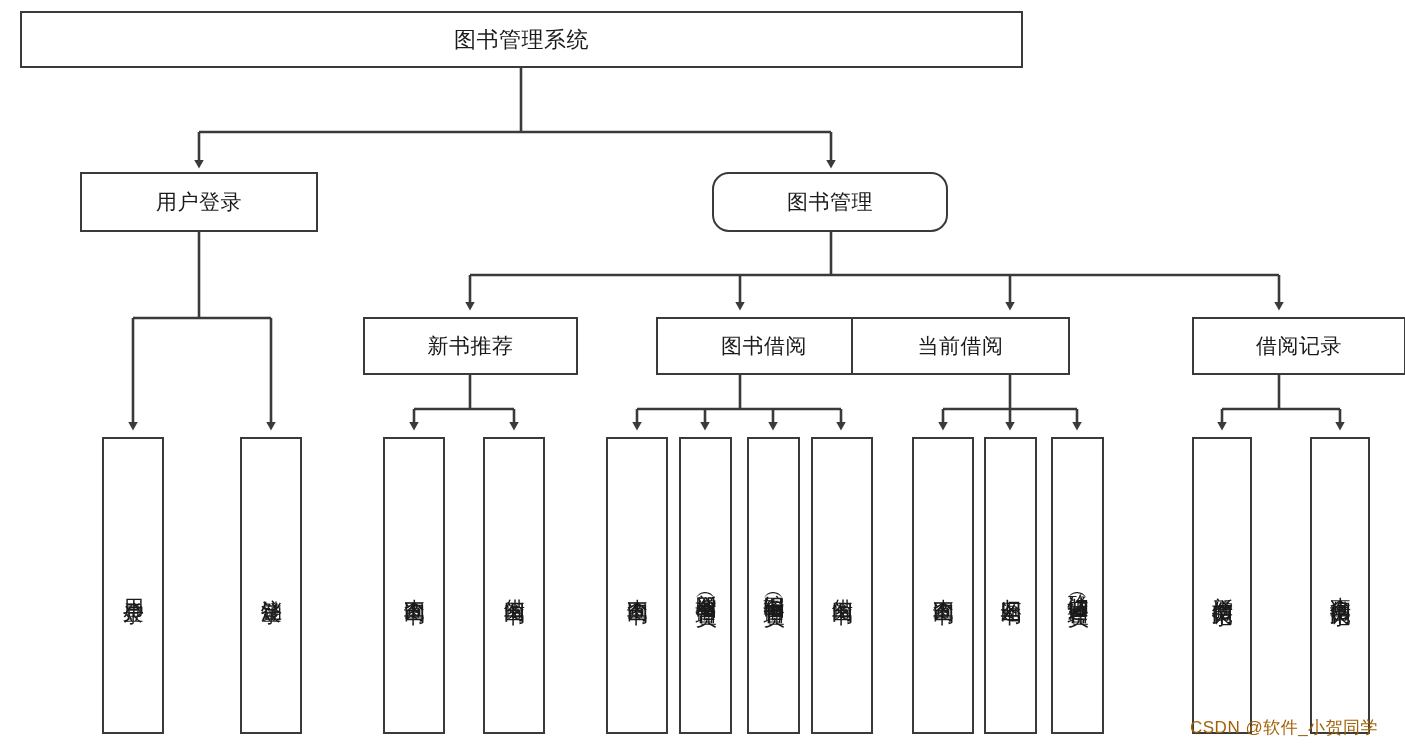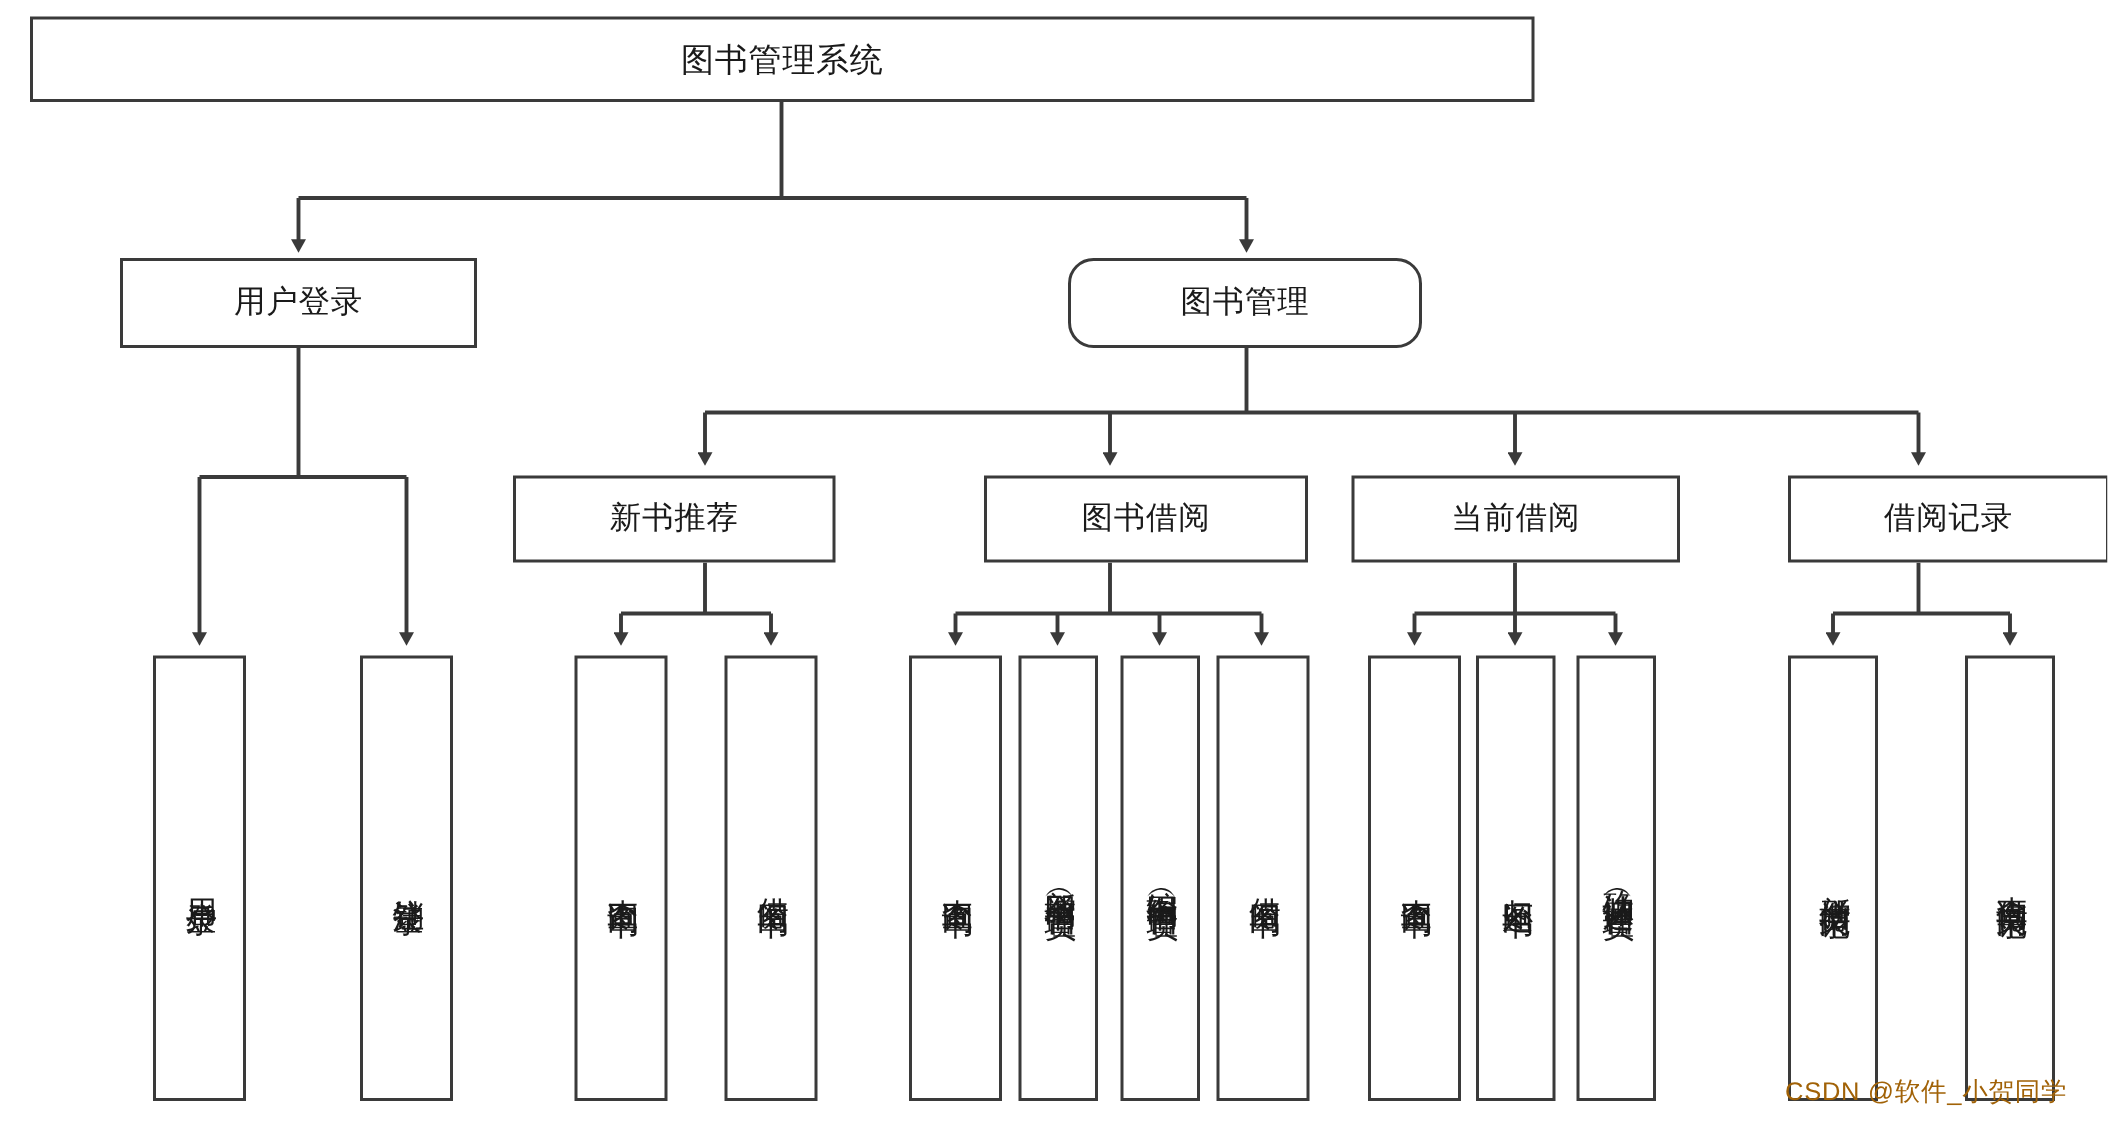--- a/index.html
+++ b/index.html
@@ -120,27 +120,27 @@
     <span class="label">图书管理系统</span>
   </div>
 
   <div class="node horizontal" style="left:80px; top:172px; width:238px; height:60px;">
     <span class="label">用户登录</span>
   </div>
   <div class="node horizontal" style="left:712px; top:172px; width:236px; height:60px;border-radius:17px;">
     <span class="label">图书管理</span>
   </div>
 
-  <div class="node horizontal" style="left:342px; top:317px; width:215px; height:58px;justify-content:center;">
+  <div class="node horizontal" style="left:363px; top:317px; width:215px; height:58px;justify-content:center;">
     <span class="label">新书推荐</span>
   </div>
   <div class="node horizontal" style="left:656px; top:317px; width:216px; height:58px;">
     <span class="label">图书借阅</span>
   </div>
-  <div class="node horizontal" style="left:901px; top:317px; width:219px; height:58px;">
+  <div class="node horizontal" style="left:851px; top:317px; width:219px; height:58px;">
     <span class="label">当前借阅</span>
   </div>
   <div class="node horizontal" style="left:1192px; top:317px; width:214px; height:58px;">
     <span class="label">借阅记录</span>
   </div>
 
   <div class="node vertical" style="left:102px; top:437px; width:62px; height:297px;">
     <span class="label">用户登录</span>
   </div>
   <div class="node vertical" style="left:240px; top:437px; width:62px; height:297px;">

